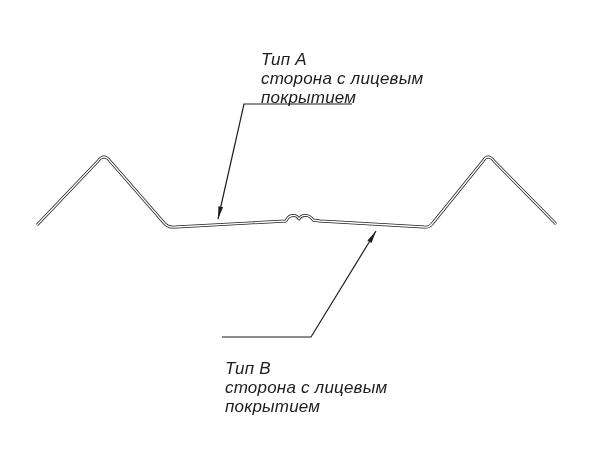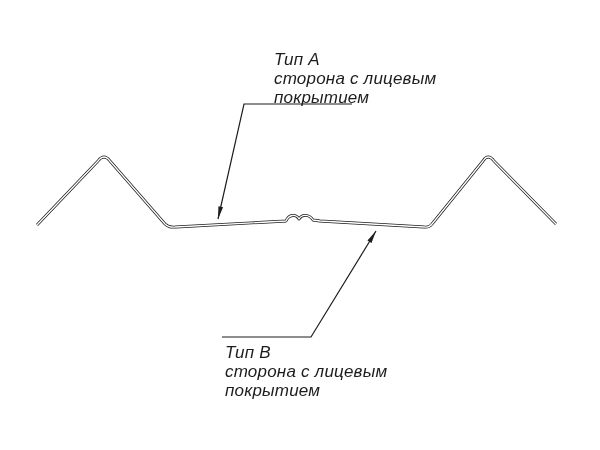--- a/index.html
+++ b/index.html
@@ -32,22 +32,22 @@
     font-style:italic;
     font-size:17px;
     line-height:19px;
     color:var(--line);
     white-space:nowrap;
     letter-spacing:0.2px;
   }
   .label .title{
     font-size:17px;
   }
-  .label-a{ left:274px; top:50px; }
-  .label-b{ left:225px; top:343px; }
+  .label-a{ left:261px; top:50px; }
+  .label-b{ left:225px; top:359px; }
 </style>
 </head>
 <body>
 
 <div class="canvas">
 
   <svg class="drawing" viewBox="0 0 600 450" aria-hidden="true">
     <defs>
       <marker id="arrow" viewBox="0 0 14 8" refX="13.5" refY="4" markerWidth="14" markerHeight="8" orient="auto" markerUnits="userSpaceOnUse">
         <path d="M1 1.6 L13.5 4 L1 6.4 Z" fill="currentColor"></path>

